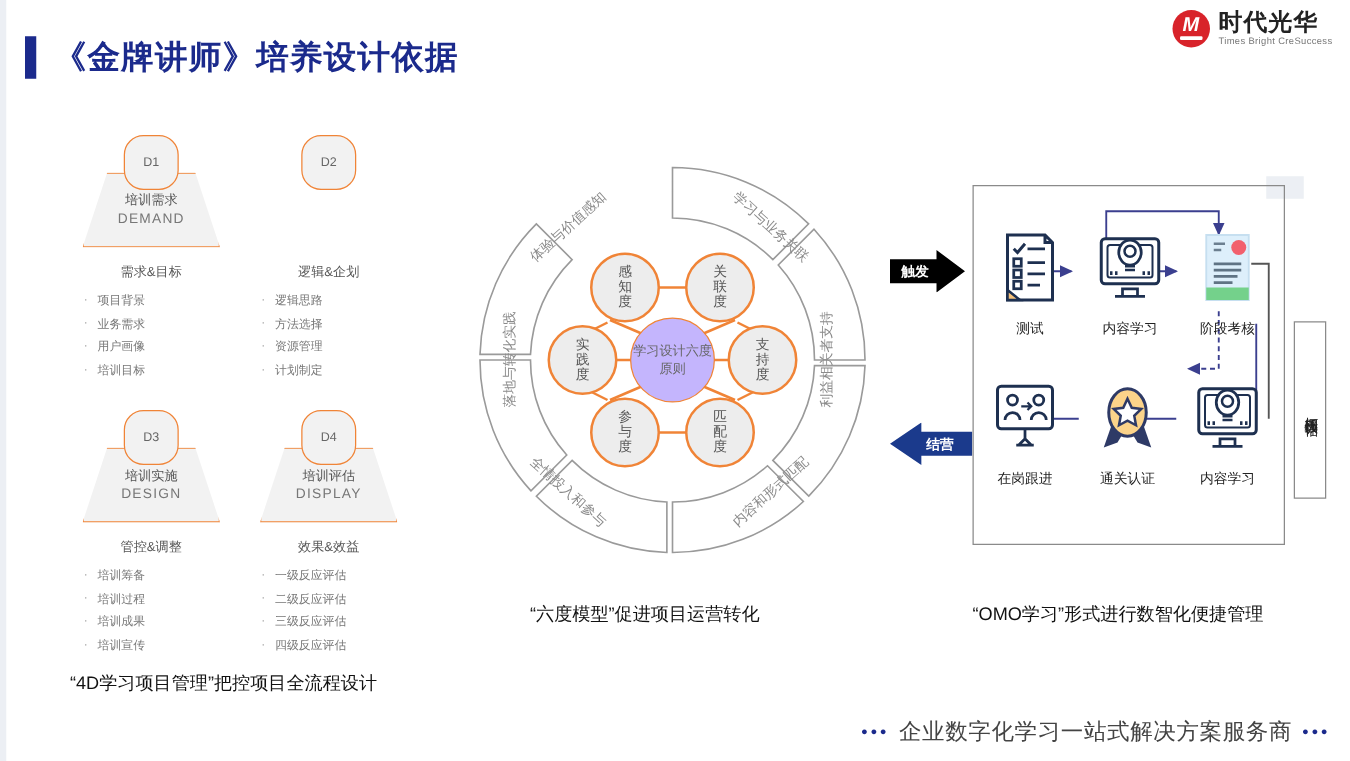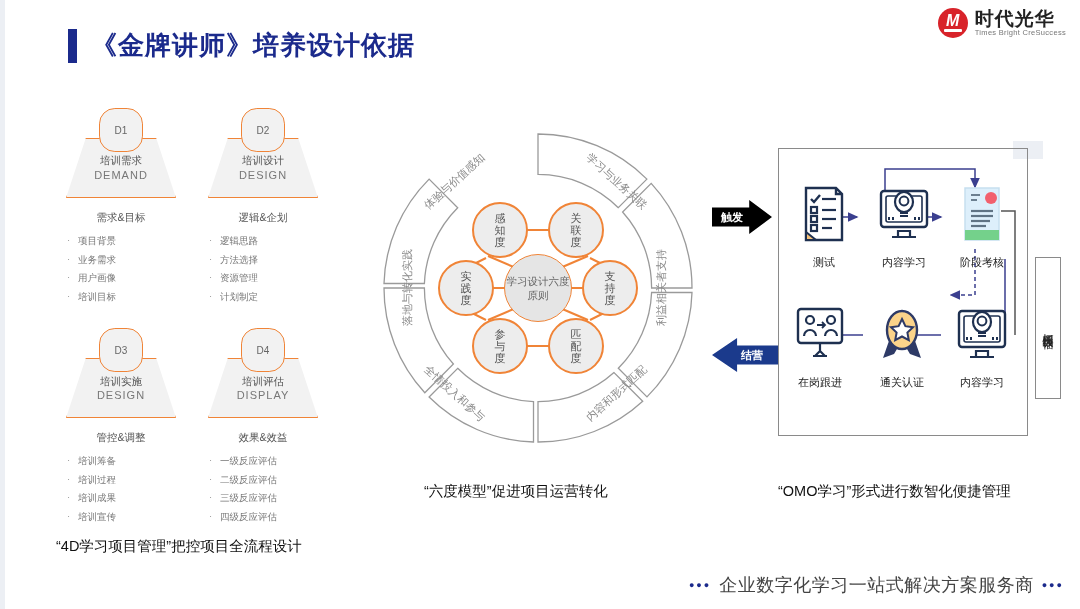--- a/index.html
+++ b/index.html
@@ -7,21 +7,21 @@
   body {
     font-family: "Liberation Sans", "DejaVu Sans", sans-serif;
     background: #ffffff;
     position: relative;
     overflow: hidden;
     color: #333;
   }
   .slide { position: absolute; inset: 0; background: #fff; }
 
   
-  .title-bar { position: absolute; left: 20px; top: 28px; display: flex; align-items: center; margin-left: 48px; }
+  .title-bar { position: absolute; left: 20px; top: 28px; display: flex; align-items: center; }
   .title-accent { width: 9px; height: 34px; background: #1b2a8c; margin-right: 14px; }
   .title-text { font-size: 26px; font-weight: bold; color: #1b2a8c; letter-spacing: 1px; white-space: nowrap; }
 
   .logo { position: absolute; right: 14px; top: 8px; display: flex; align-items: center; gap: 7px; }
   .logo-mark { width: 30px; height: 30px; border-radius: 50%; background: #d8232a; position: relative; flex: none; }
   .logo-mark .m {
     position: absolute; left: 0; right: 0; top: 5px; text-align: center;
     color: #fff; font-size: 16px; font-weight: bold; font-style: italic; line-height: 15px;
   }
   .logo-mark .bar { position: absolute; left: 6px; right: 6px; bottom: 6px; height: 3px; background: #fff; border-radius: 1px; }
@@ -61,21 +61,21 @@
   .node {
     position: absolute; width: 56px; height: 56px; border-radius: 50%;
     border: 2px solid #f08437; background: #ededed;
     display: flex; align-items: center; justify-content: center; text-align: center;
     font-size: 11px; color: #555; line-height: 1.12; z-index: 3;
   }
   .node span { display: block; width: 14px; }
   .hub {
     position: absolute; left: 50%; top: 50%; transform: translate(-50%,-50%);
     width: 68px; height: 68px; border-radius: 50%; border: 1.4px solid #f08437;
-    background: #e5e5e5; display: flex; align-items: center; justify-content: center;
+    background: #c4b5fd; display: flex; align-items: center; justify-content: center;
     text-align: center; font-size: 10.5px; color: #666; line-height: 1.35; z-index: 4;
   }
   .ringlabel {
     position: absolute; font-size: 11px; color: #8a8a8a; white-space: nowrap;
     transform-origin: 50% 50%; z-index: 2;
   }
 
   
   .omo { position: absolute; left: 778px; top: 148px; width: 250px; height: 288px; border: 1.2px solid #8a8a8a; }
   .omo-inner { position: relative; width: 100%; height: 100%; }
@@ -151,24 +151,20 @@
         <ul class="dlist">
           <li>项目背景</li>
           <li>业务需求</li>
           <li>用户画像</li>
           <li>培训目标</li>
         </ul>
       </div>
       <div class="dcol">
         <div class="dtop">
           <div class="dcircle">D2</div>
-          <div class="dtrap">
-            <div class="cn">培训设计</div>
-            <div class="en">DESIGN</div>
-          </div>
         </div>
         <div class="dhead">逻辑&amp;企划</div>
         <ul class="dlist">
           <li>逻辑思路</li>
           <li>方法选择</li>
           <li>资源管理</li>
           <li>计划制定</li>
         </ul>
       </div>
     </div>

